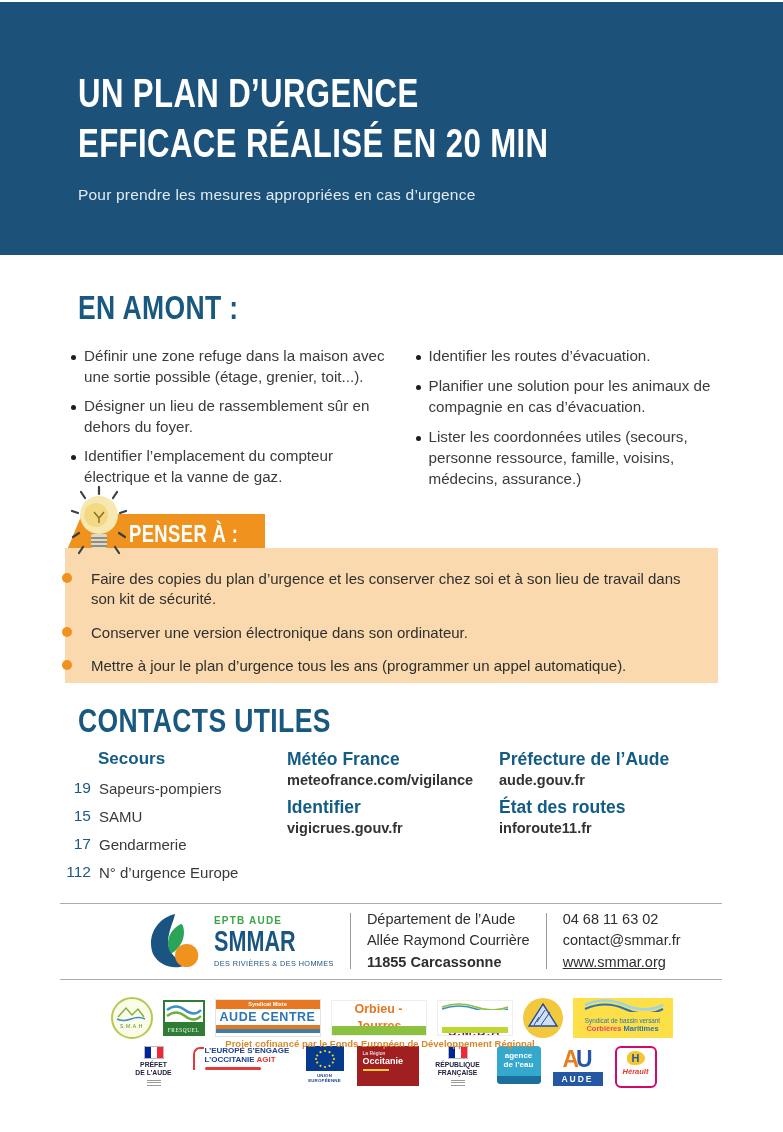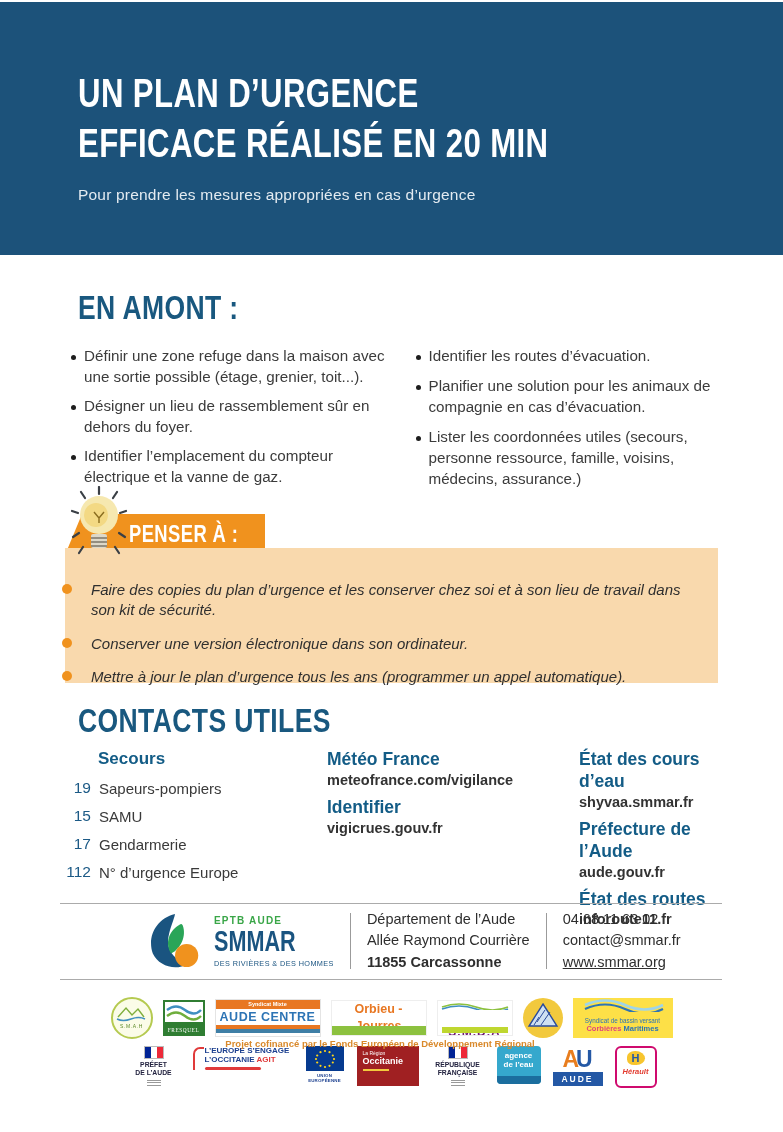--- a/index.html
+++ b/index.html
@@ -30,27 +30,27 @@
         border-radius:50%;background:#1d1d1d;}
   .col-left li{margin-bottom:8px;}
 
   
   .penser-banner{position:absolute;left:65px;top:514px;width:200px;height:41px;background:#f0921e;
         clip-path:polygon(17px 0,100% 0,100% 100%,0 100%);}
   .penser-title{position:absolute;left:64px;top:7px;color:#fff;font-weight:700;font-size:23px;
         white-space:nowrap;transform:scaleX(.8);transform-origin:0 0;letter-spacing:.5px;}
   .bulb{position:absolute;left:70px;top:486px;z-index:3;}
   .peach{position:absolute;left:65px;top:548px;width:653px;height:135px;background:#f9d9ad;}
-  .peach ul{list-style:none;margin:0;padding:32px 12px 0 26px;font-style:italic;}
+  .peach ul{list-style:none;margin:0;padding:21px 12px 0 26px;}
   .peach li{position:relative;margin:0 0 13px 0;font-size:15px;line-height:1.36;color:#2f2f2f;}
   .peach li::before{content:"";position:absolute;left:-29px;top:4px;width:10px;height:10px;
         border-radius:50%;background:#f0921e;}
 
   
-  .contact-cols{position:absolute;left:55px;top:749px;width:675px;display:flex;gap:40px;}
+  .contact-cols{position:absolute;left:55px;top:749px;width:675px;display:flex;}
   .c1{width:232px;}
   .c2{width:212px;}
   .c3{flex:1;}
   .sec-title{margin-left:43px;font-size:17px;font-weight:700;color:#135c86;}
   .sec-row{display:flex;margin-top:10px;}
   .sec-num{width:36px;text-align:right;padding-right:8px;font-size:15.5px;color:#1c5a86;}
   .sec-lbl{font-size:15px;color:#3a3a3a;padding-top:1px;}
   .link-block{margin-bottom:9px;}
   .link-title{font-size:17.5px;font-weight:700;color:#135c86;line-height:1.25;}
   .link-url{font-size:14.5px;color:#333;margin-top:1px;font-weight:bold;}
@@ -220,24 +220,20 @@
         <div class="link-title">Météo France</div>
         <div class="link-url clickable">meteofrance.com/vigilance</div>
       </div>
       <div class="link-block">
         <div class="link-title">Identifier</div>
         <div class="link-url clickable">vigicrues.gouv.fr</div>
       </div>
     </div>
     <div class="c3">
       <div class="link-block">
-        <div class="link-title">État des cours d’eau</div>
-        <div class="link-url clickable">shyvaa.smmar.fr</div>
-      </div>
-      <div class="link-block">
         <div class="link-title">Préfecture de l’Aude</div>
         <div class="link-url clickable">aude.gouv.fr</div>
       </div>
       <div class="link-block">
         <div class="link-title">État des routes</div>
         <div class="link-url clickable">inforoute11.fr</div>
       </div>
     </div>
   </div>
 

